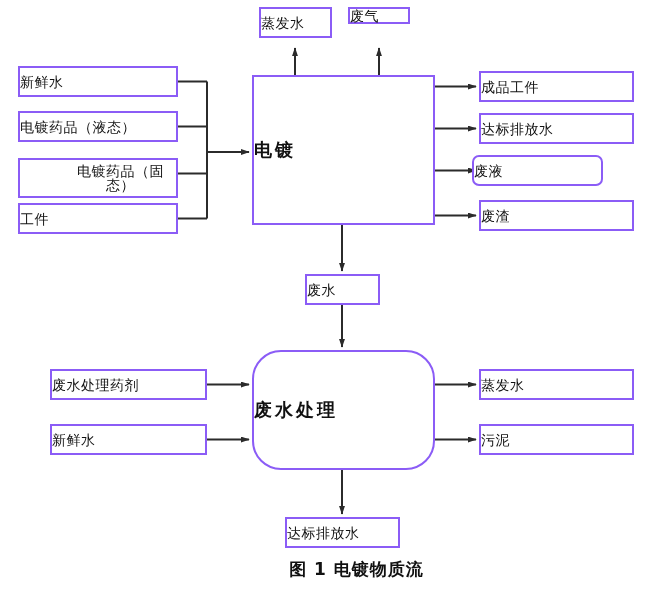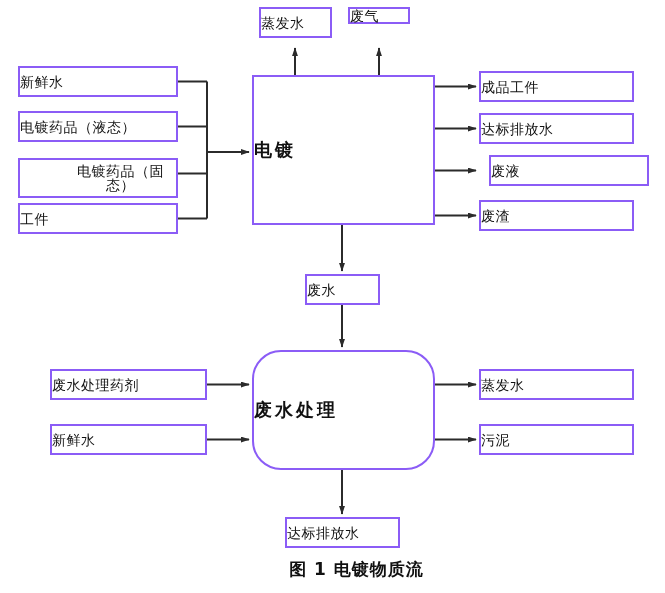--- a/index.html
+++ b/index.html
@@ -126,21 +126,21 @@
   <div class="node proc" style="left:252px; top:75px; width:183px; height:150px;">
     <span>电镀</span>
   </div>
 
   <div class="node small" style="left:479px; top:71px; width:155px; height:31px;">
     <span>成品工件</span>
   </div>
   <div class="node small" style="left:479px; top:113px; width:155px; height:31px;">
     <span>达标排放水</span>
   </div>
-  <div class="node small" style="left:489px; top:155px; width:160px; height:31px;">
+  <div class="node small" style="left:472px; top:155px; width:131px; height:31px;border-radius:7px;">
     <span>废液</span>
   </div>
   <div class="node small" style="left:479px; top:200px; width:155px; height:31px;">
     <span>废渣</span>
   </div>
 
   <div class="node small" style="left:305px; top:274px; width:75px; height:31px;">
     <span>废水</span>
   </div>
 

